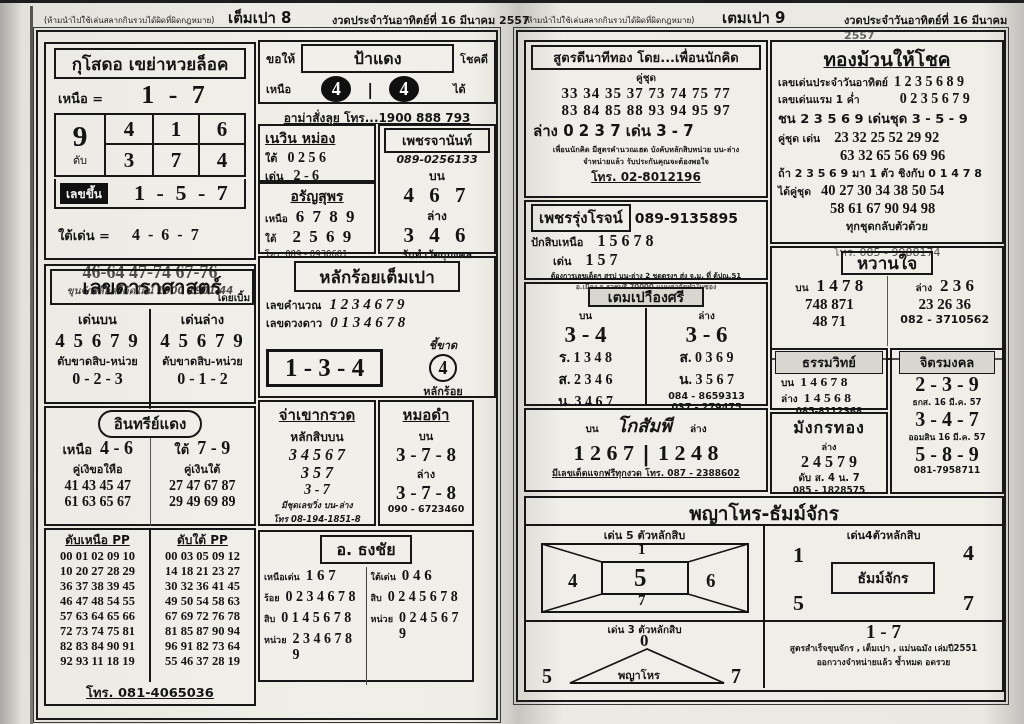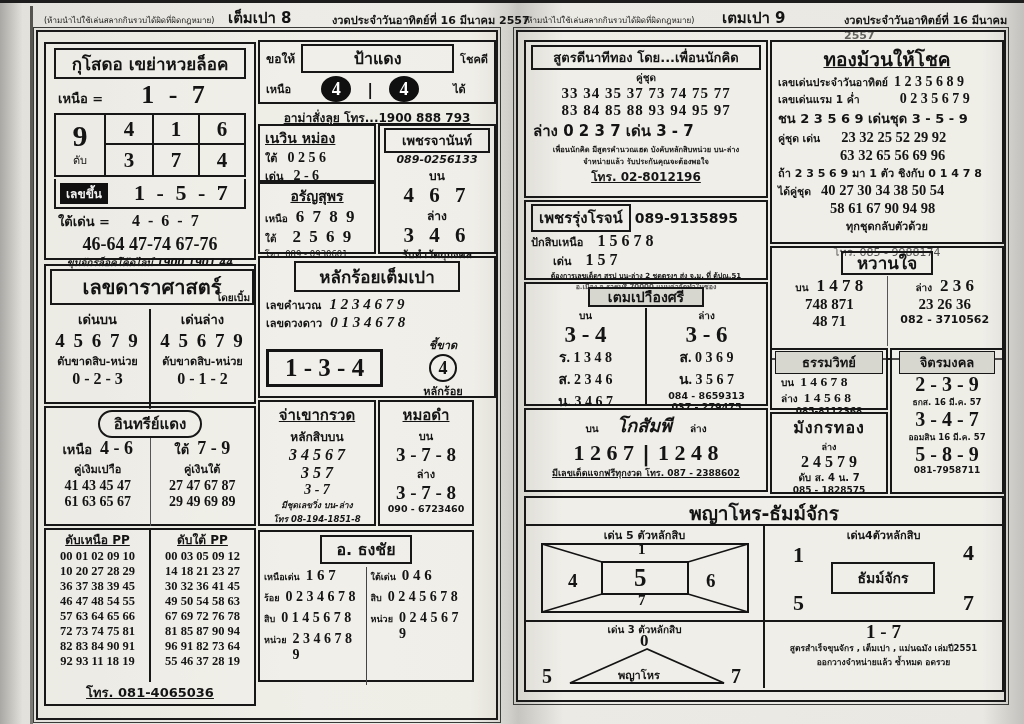--- a/index.html
+++ b/index.html
@@ -64,21 +64,21 @@
           <div>6</div>
           <div>3</div>
           <div>7</div>
           <div>4</div>
         </div>
       </div>
       <div class="row" style="padding:1px 4px;align-items:center;border:2px solid #171717;border-top:none;margin:0 4px">
         <span class="lbl-blk">เลขขึ้น</span>
         <span class="numline" style="font-size:22px;margin-left:26px;letter-spacing:3px">1 - 5 - 7</span>
       </div>
-      <div class="row" style="padding:2px 8px">
+      <div class="row" style="padding:16px 8px">
         <span class="b" style="font-size:13px">ใต้เด่น =</span>
         <span class="numline" style="font-size:16px;margin-left:22px;letter-spacing:2px">4 - 6 - 7</span>
       </div>
       <div class="numline ctr" style="font-size:18px">46-64  47-74  67-76</div>
       <div class="ctr b i" style="font-size:10px">ขุนจักรล็อคโค้ดไลน์ 1900 1901 44</div>
     </div>
 
     <div class="bx" style="left:6px;top:232px;width:212px;height:140px">
       <div class="tb" style="margin:3px 0 0 4px;font-size:20px;position:relative">
         <span>เลขดาราศาสตร์</span>
@@ -101,21 +101,21 @@
     </div>
 
     <div class="bx" style="left:6px;top:374px;width:212px;height:120px">
       <div class="ctr" style="margin-top:2px"><span class="pill" style="font-size:15px">อินทรีย์แดง</span></div>
       <div class="split" style="height:88px">
         <div class="c ctr">
           <div class="row" style="justify-content:center;gap:8px">
             <span class="b" style="font-size:13px">เหนือ</span>
             <span class="numline" style="font-size:18px">4 - 6</span>
           </div>
-          <div class="b" style="font-size:11px">คู่เงิมเปาือ</div>
+          <div class="b" style="font-size:11px">คู่เงิขอใหือ</div>
           <div class="numline" style="font-size:14px">41  43  45  47</div>
           <div class="numline" style="font-size:14px">61  63  65  67</div>
         </div>
         <div class="c ctr" style="border-left:1px solid #555">
           <div class="row" style="justify-content:center;gap:8px">
             <span class="b" style="font-size:13px">ใต้</span>
             <span class="numline" style="font-size:18px">7 - 9</span>
           </div>
           <div class="b" style="font-size:11px">คู่เงินใต้</div>
           <div class="numline" style="font-size:14px">27  47  67  87</div>
@@ -350,21 +350,21 @@
       <div class="ctr b u" style="font-size:19px">ทองม้วนให้โชค</div>
       <div class="row" style="gap:6px">
           <span class="b" style="font-size:10.5px">เลขเด่นประจำวันอาทิตย์</span>
           <span class="numline" style="font-size:14px">1 2 3 5 6 8 9</span>
         </div>
       <div class="row" style="gap:6px">
           <span class="b" style="font-size:10.5px">เลขเด่นแรม 1 ค่ำ</span>
           <span class="numline" style="font-size:14px;margin-left:34px">0 2 3 5 6 7 9</span>
         </div>
       <div class="b" style="font-size:13px">ชน  2 3 5 6 9   เด่นชุด  3 - 5 - 9</div>
-      <div class="row" style="gap:21px">
+      <div class="row" style="gap:14px">
           <span class="b" style="font-size:10.5px">คู่ชุด เด่น</span>
           <span class="numline" style="font-size:14.5px">23  32  25  52  29  92</span>
         </div>
       <div class="numline" style="font-size:14.5px;padding-left:62px">63  32  65  56  69  96</div>
       <div class="b" style="font-size:11px">ถ้า 2  3  5  6  9 มา 1 ตัว ชิงกับ 0 1 4 7 8</div>
       <div class="row" style="gap:10px">
           <span class="b" style="font-size:10.5px">ได้คู่ชุด</span>
           <span class="numline" style="font-size:14.5px">40  27  30  34  38  50  54</span>
         </div>
       <div class="numline" style="font-size:14.5px;padding-left:52px">58  61  67  90  94  98</div>

